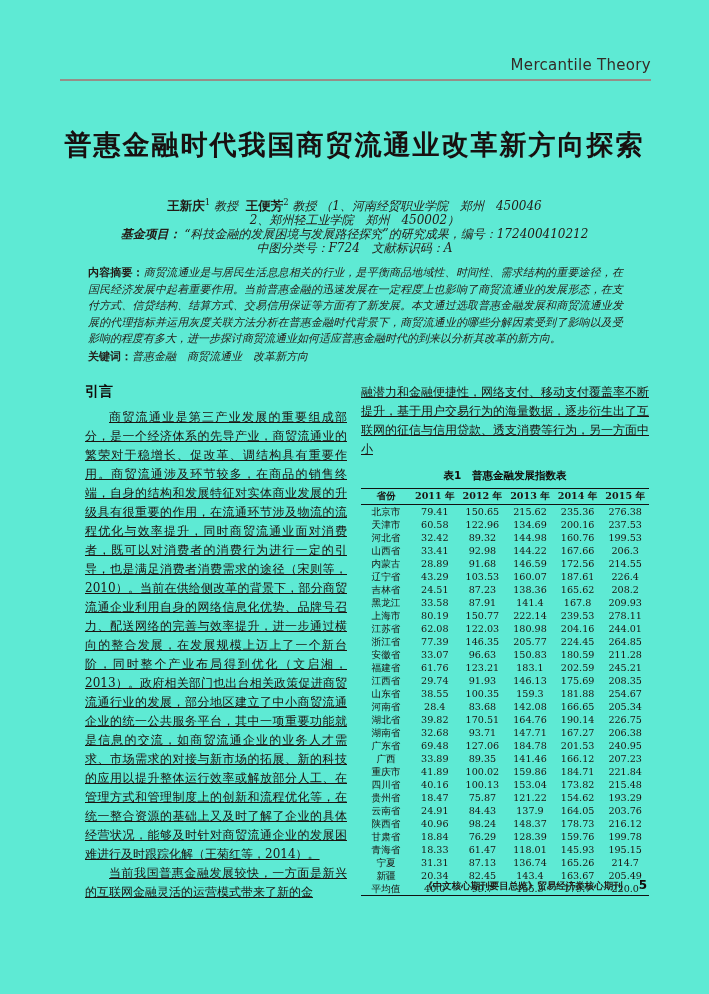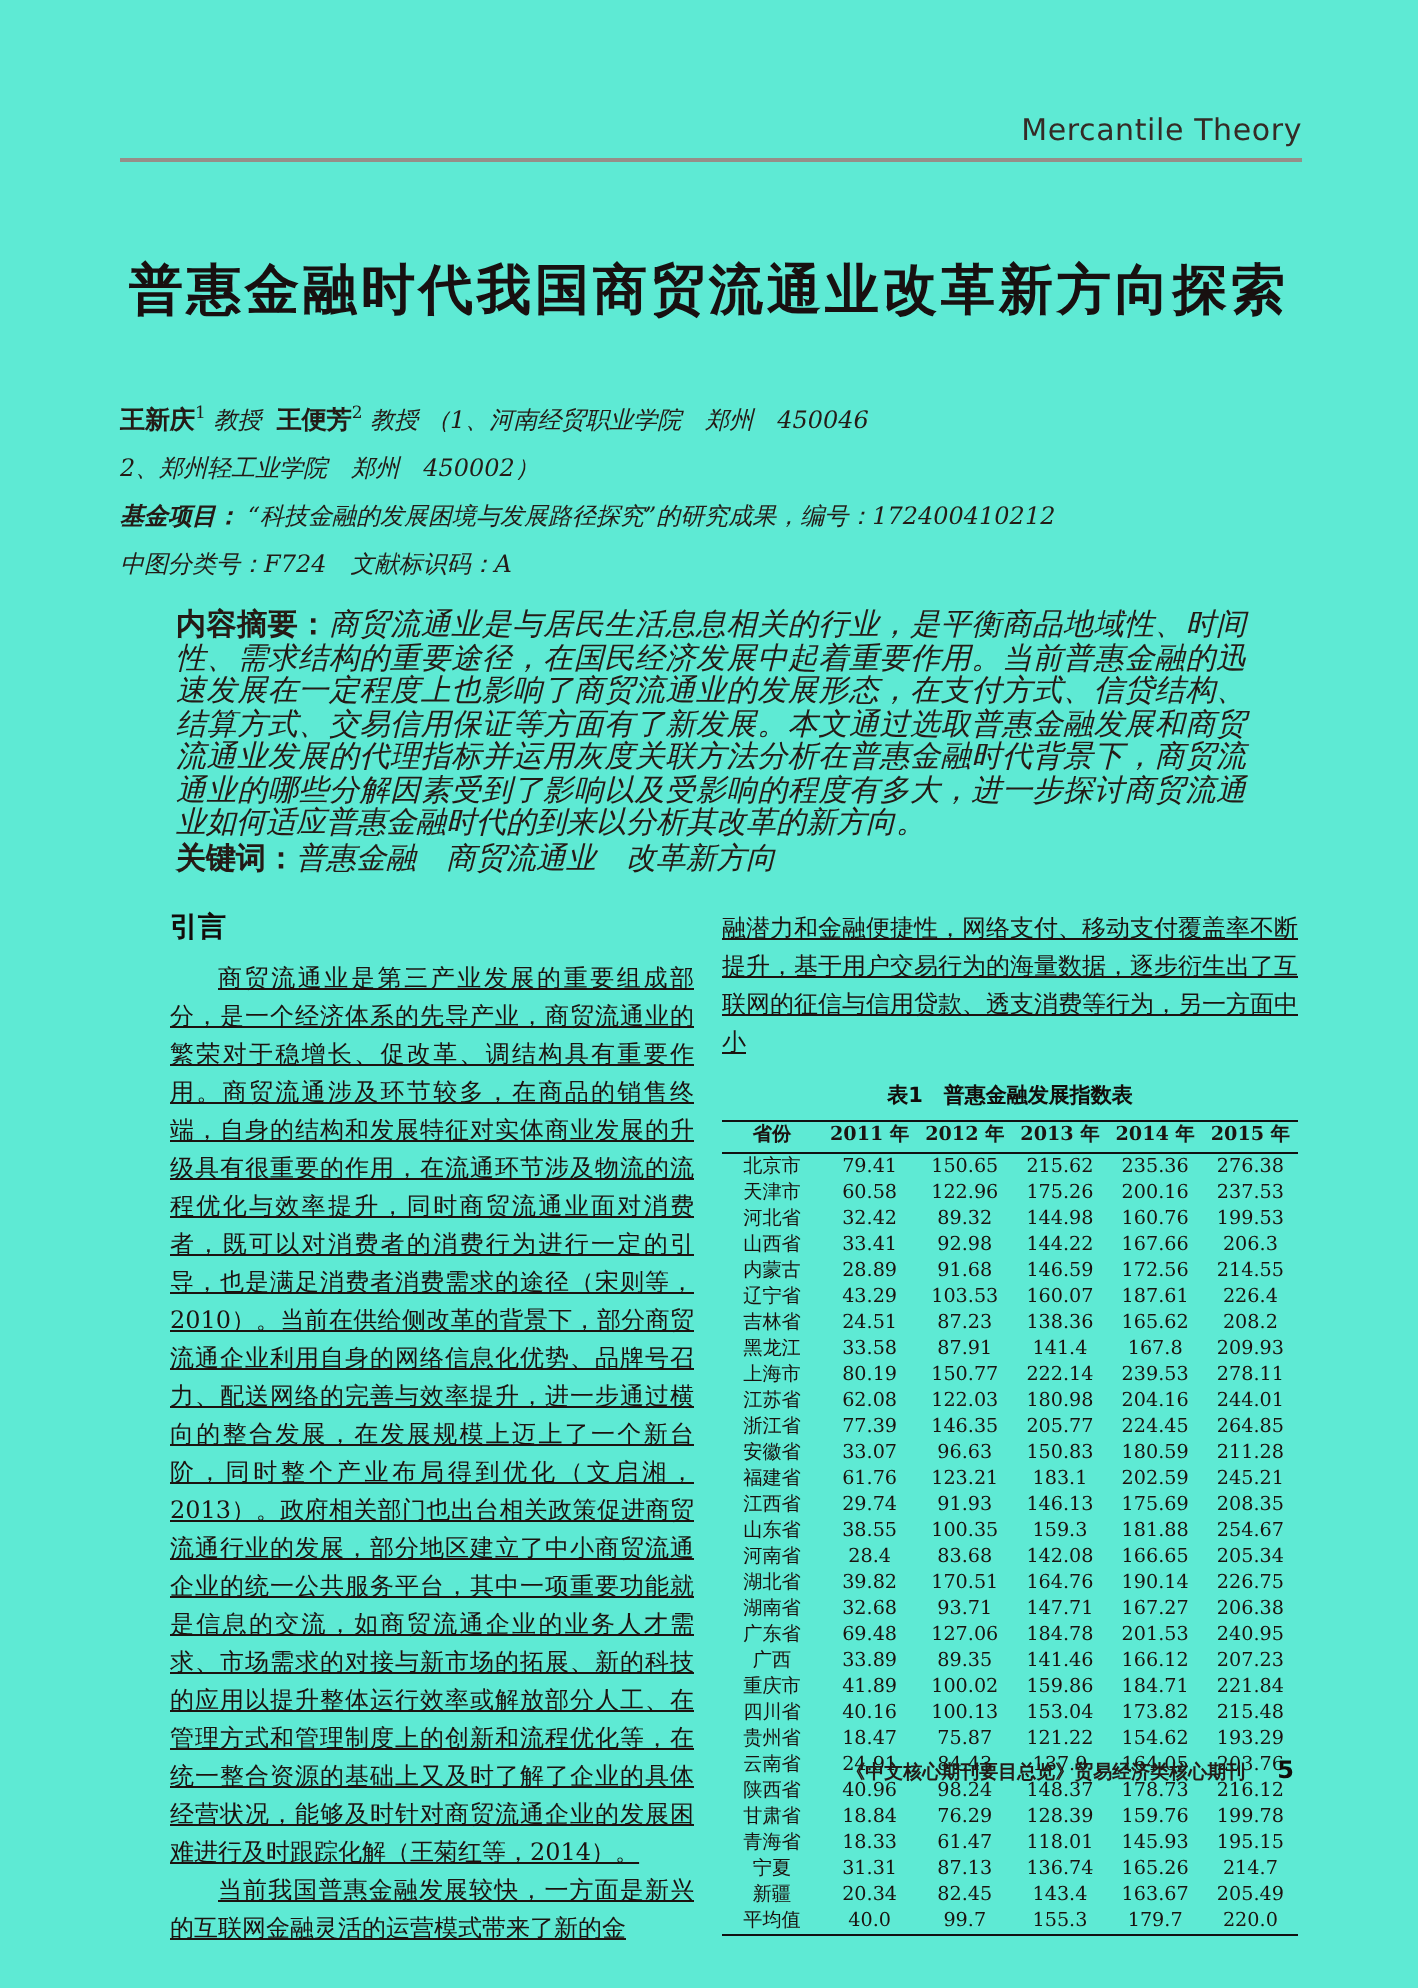--- a/index.html
+++ b/index.html
@@ -30,37 +30,38 @@
     margin:46px 40px 0 40px;
     text-align:center;
     font-weight:bold;
     font-size:27px;
     letter-spacing:2px;
     color:#181010;
   }
   
   .author-block{
     margin:32px 60px 0 60px;
+    text-align:center;
     font-size:12px;
-    line-height:24px;
+    line-height:14px;
     font-style:italic;
     color:#241b16;
   }
   .author-name{
     font-style:normal;
     font-weight:bold;
     font-family:"DejaVu Sans","Liberation Sans",sans-serif;
     font-size:12.5px;
   }
   .author-block sup{font-size:8.5px;font-style:normal;}
   .fund-label{font-style:italic;font-weight:bold;}
   
   .abstract-block{
     margin:10px 86px 0 88px;
-    font-size:15px;
+    font-size:11px;
     line-height:16.5px;
     text-align:justify;
     font-style:italic;
     color:#241b16;
   }
   .abstract-label,.keywords-label{
     font-style:normal;
     font-weight:bold;
     font-family:"DejaVu Sans","Liberation Sans",sans-serif;
   }
@@ -207,21 +208,21 @@
               <td>79.41</td>
               <td>150.65</td>
               <td>215.62</td>
               <td>235.36</td>
               <td>276.38</td>
             </tr>
             <tr>
               <td>天津市</td>
               <td>60.58</td>
               <td>122.96</td>
-              <td>175.26</td>
+              <td>134.69</td>
               <td>200.16</td>
               <td>237.53</td>
             </tr>
             <tr>
               <td>河北省</td>
               <td>32.42</td>
               <td>89.32</td>
               <td>144.98</td>
               <td>160.76</td>
               <td>199.53</td>

